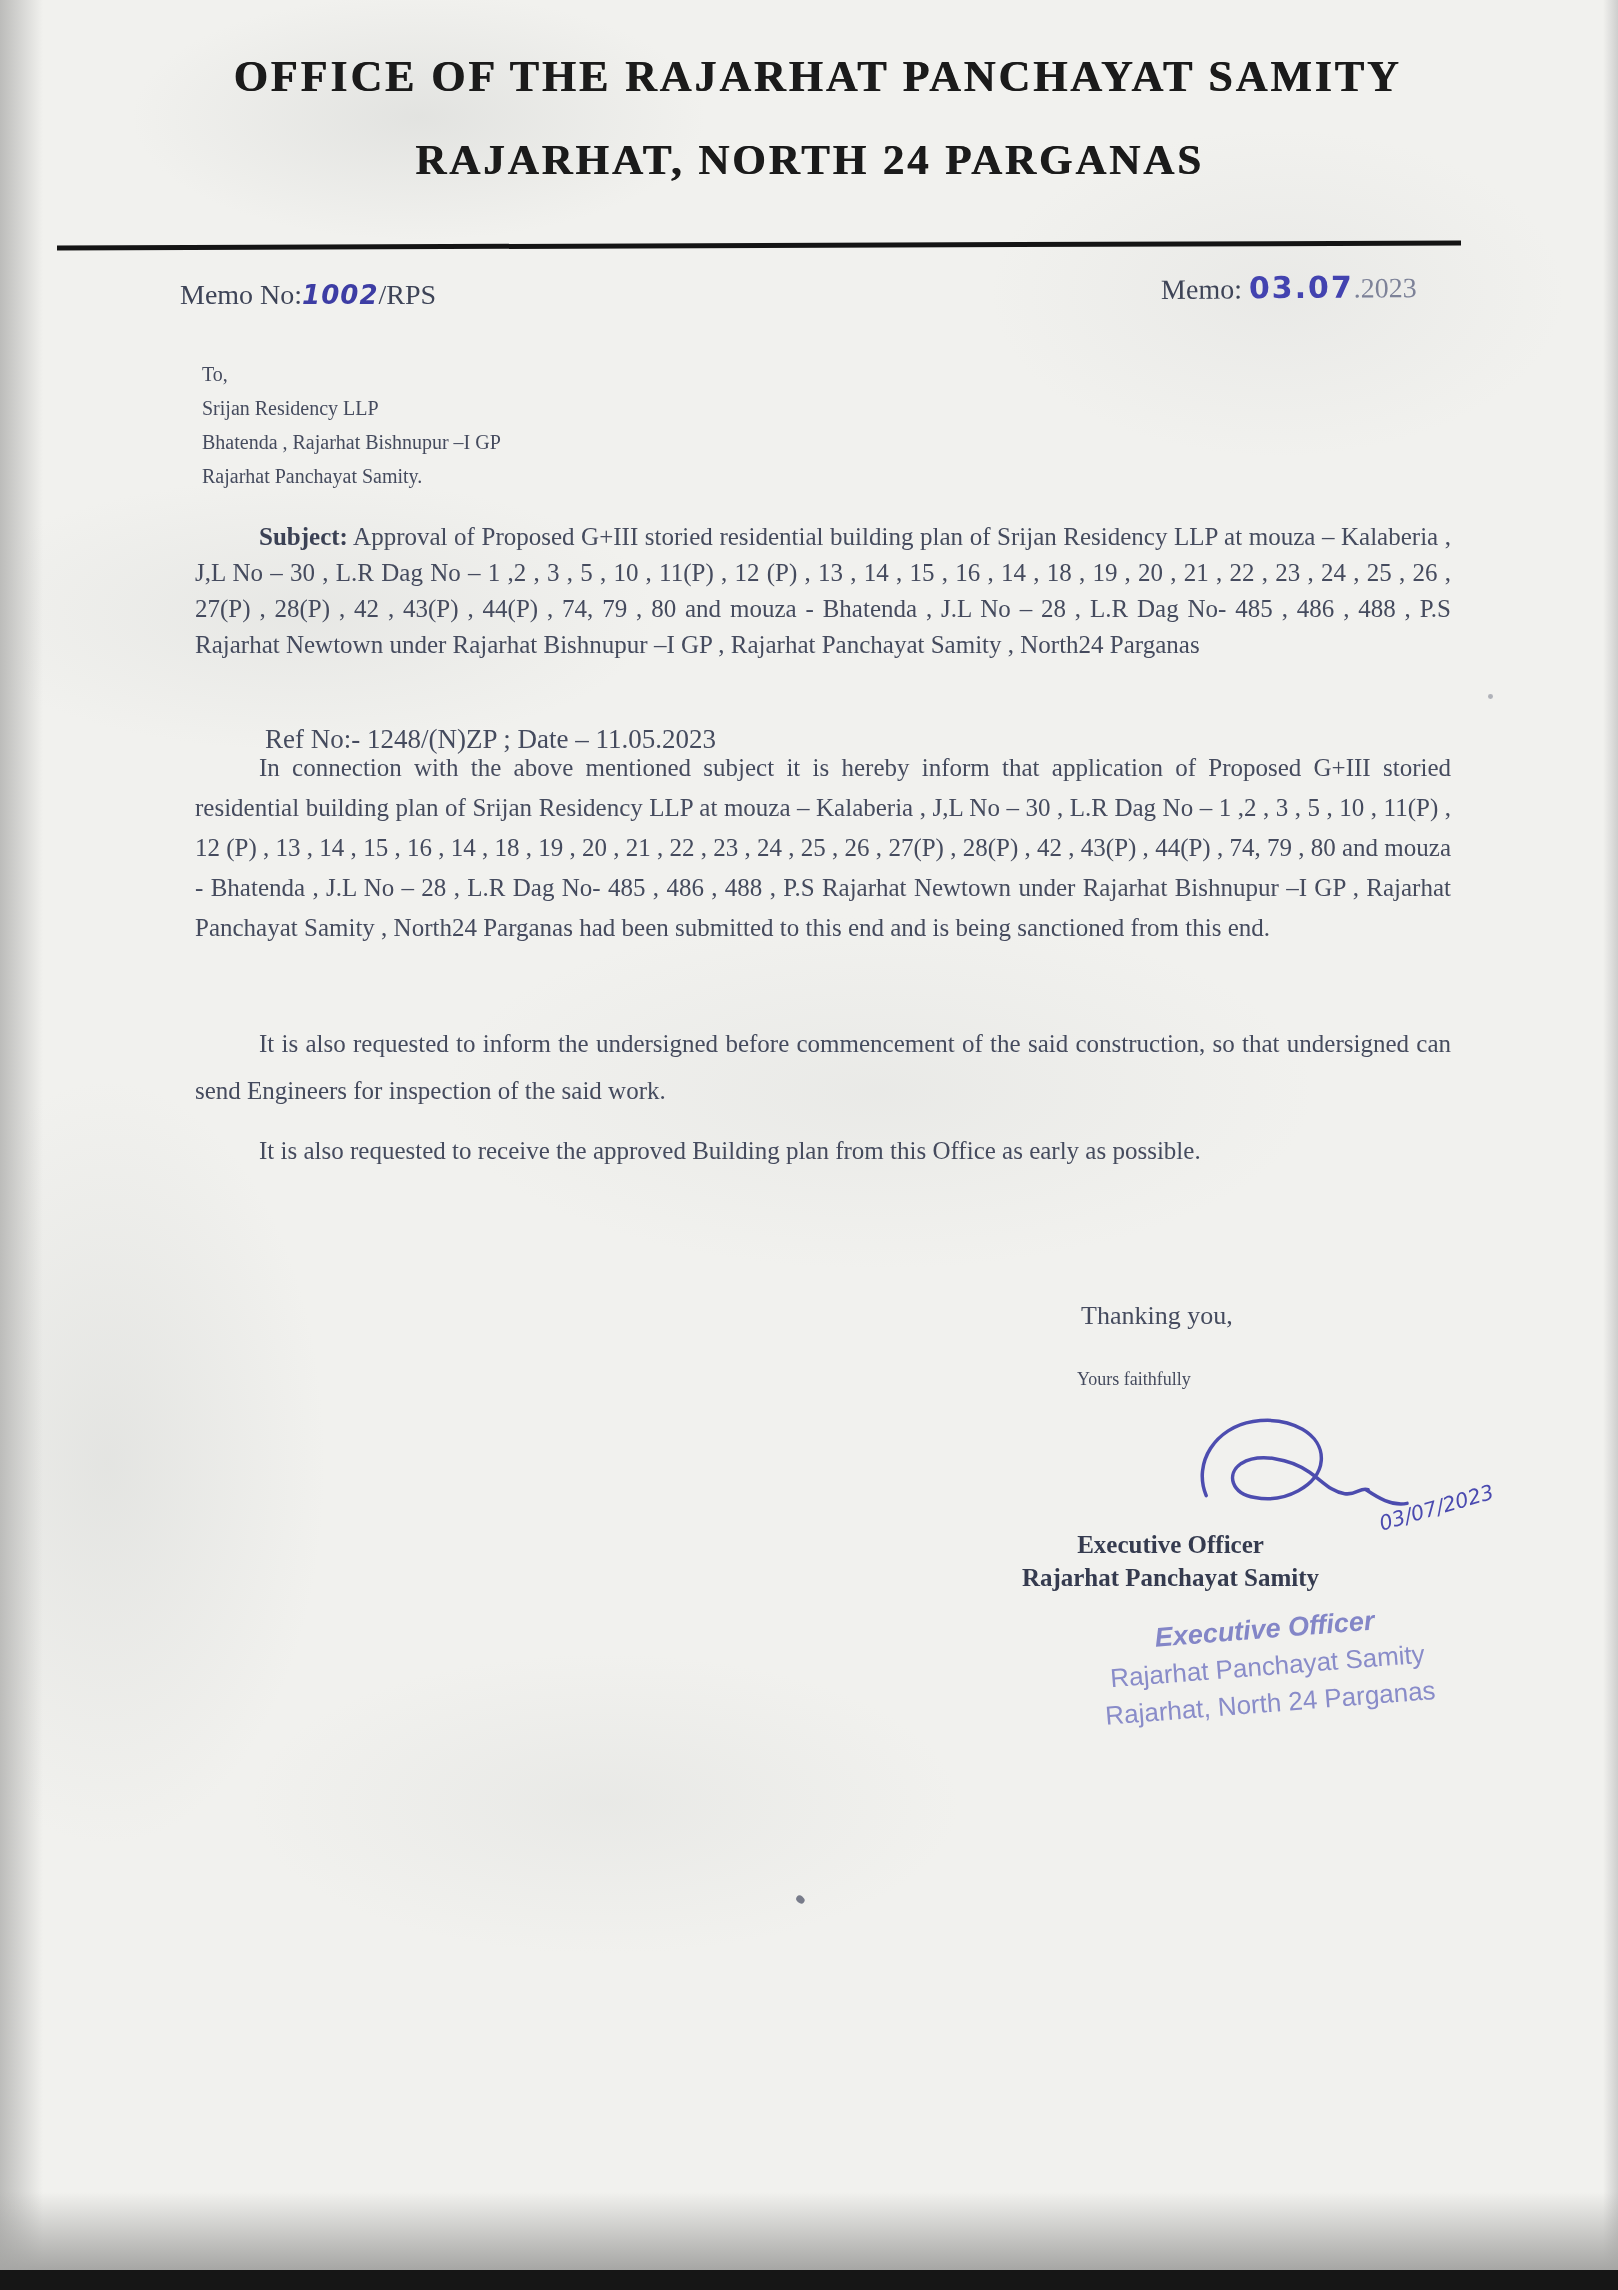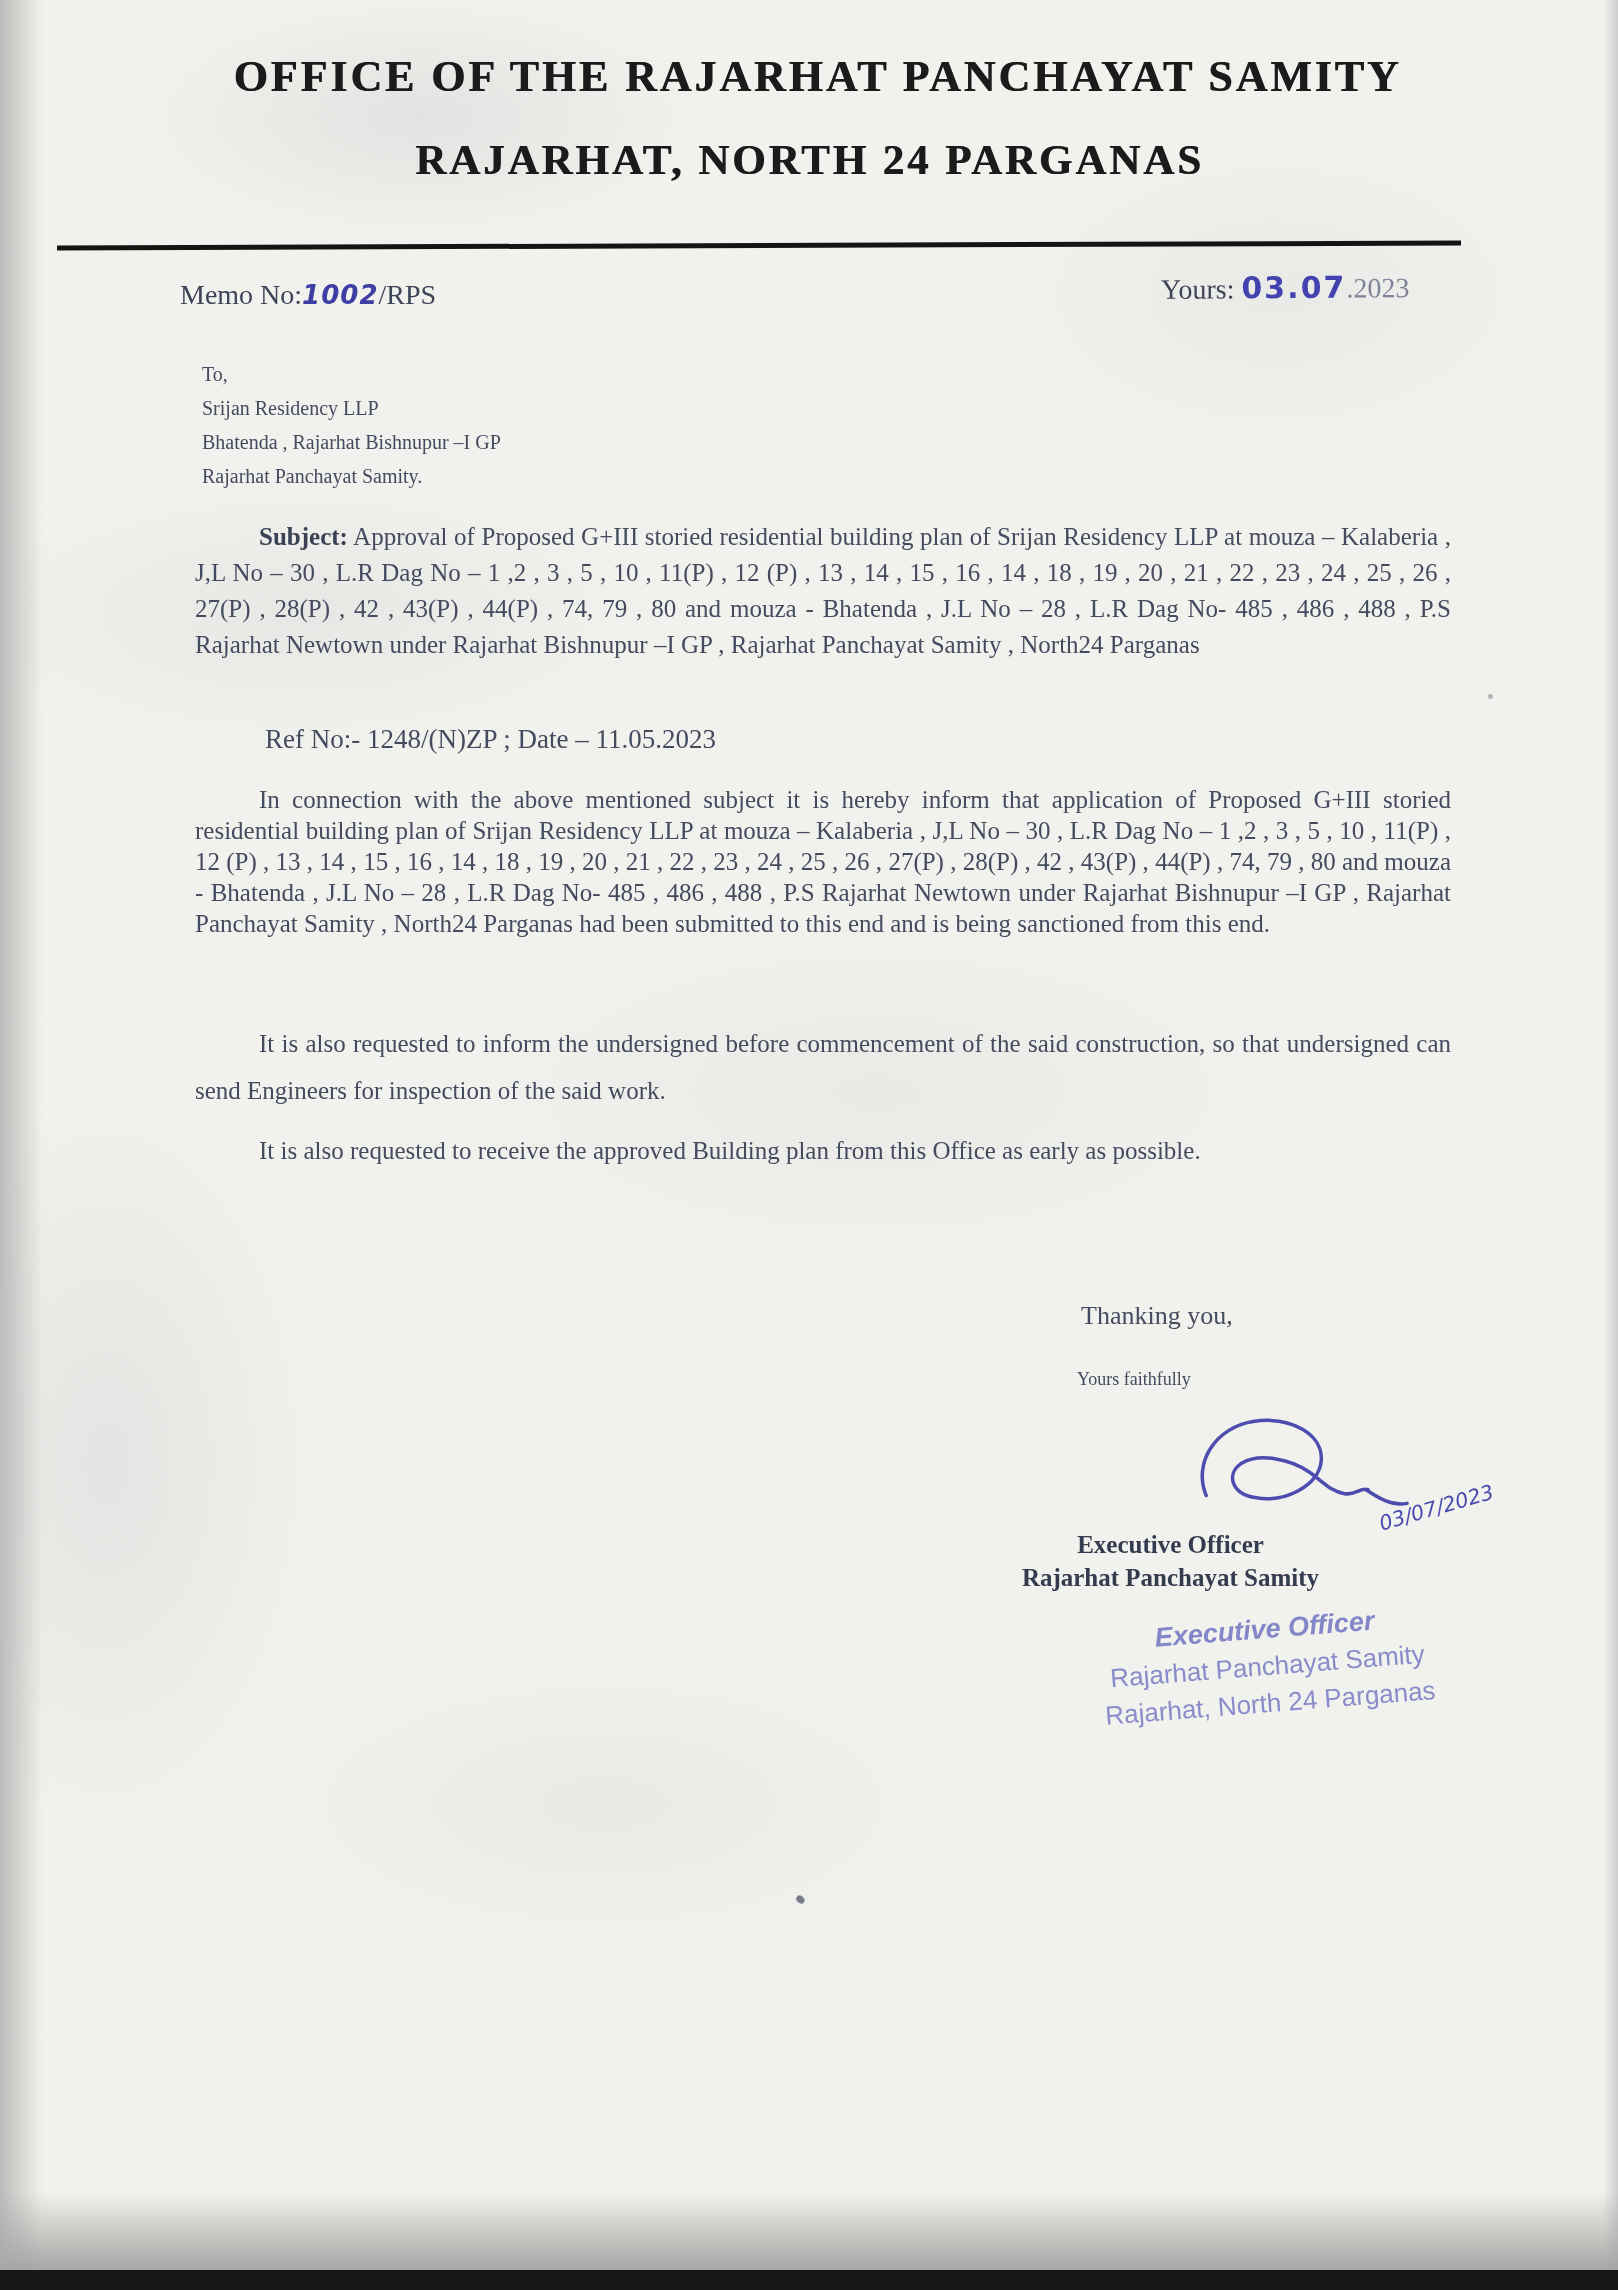--- a/index.html
+++ b/index.html
@@ -47,21 +47,21 @@
   .recipient p { margin:0; }
 
   .subject { position:absolute; top:519px; left:195px; width:1256px; font-size:25px;
              line-height:36px; text-align:justify; text-indent:64px; margin:0; }
   .subject .lbl { font-weight:700; color:#3b4154; }
 
   .ref { position:absolute; top:720px; left:261px; font-size:27px; margin:4px; }
 
   .bodyp { position:absolute; left:195px; width:1256px; font-size:25px; margin:0;
            text-align:justify; text-indent:64px; }
-  .p1 { top:784px;  line-height:31px; }
+  .p1 { top:748px;  line-height:40px; }
   .p2 { top:1020px; line-height:47px; }
   .p3 { top:1127px; line-height:47px; }
 
   .thanking   { position:absolute; top:1301px; left:1081px; font-size:26px; margin:0; }
   .faithfully { position:absolute; top:1369px; left:1077px; font-size:18px; margin:0; }
 
   .sig-svg  { position:absolute; top:1402px; left:1175px; width:351px; height:156px; }
   .sig-title { position:absolute; top:1531px; left:995px; width:351px; text-align:center;
                font-size:25px; font-weight:700; color:#353b4f; margin:0; }
   .sig-org   { position:absolute; top:1564px; left:956px;  width:429px; text-align:center;
@@ -85,21 +85,21 @@
   <div class="edge-bottom"></div>
   <div class="bottom-bar"></div>
   <div class="speck" style="left:796px; top:1896px; width:8.8px; height:6.8px; transform:rotate(40deg);"></div>
   <div class="speck" style="left:1488px; top:694px; width:4.9px; height:4.9px; opacity:.4;"></div>
 
   <div class="hdr1">OFFICE OF THE RAJARHAT PANCHAYAT SAMITY</div>
   <div class="hdr2">RAJARHAT, NORTH 24 PARGANAS</div>
   <div class="rule"></div>
 
   <div class="memo"><span>Memo No:</span><span class="hand-memo">1002</span><span>/RPS</span></div>
-  <div class="date-block"><span>Yours: </span><span class="hand-date">03.07</span><span class="printed-year">.2023</span></div>
+  <div class="date-block"><span>Memo: </span><span class="hand-date">03.07</span><span class="printed-year">.2023</span></div>
 
   <div class="recipient">
     <p>To,</p>
     <p>Srijan Residency LLP</p>
     <p>Bhatenda , Rajarhat Bishnupur –I GP</p>
     <p>Rajarhat Panchayat Samity.</p>
   </div>
 
   <p class="subject"><span class="lbl">Subject:</span><span> Approval of Proposed G+III storied residential building plan of Srijan Residency LLP at mouza – Kalaberia , J,L No – 30 , L.R Dag No – 1 ,2 , 3 , 5 , 10 ,  11(P) , 12 (P) , 13 , 14 , 15 , 16 , 14 , 18 , 19 , 20 , 21 , 22 , 23 , 24 , 25 , 26 , 27(P) , 28(P) , 42 , 43(P) , 44(P) , 74, 79 , 80 and mouza  - Bhatenda , J.L No – 28 , L.R Dag No- 485 , 486 , 488 , P.S Rajarhat Newtown under Rajarhat Bishnupur –I  GP , Rajarhat Panchayat Samity , North24 Parganas</span></p>
 

